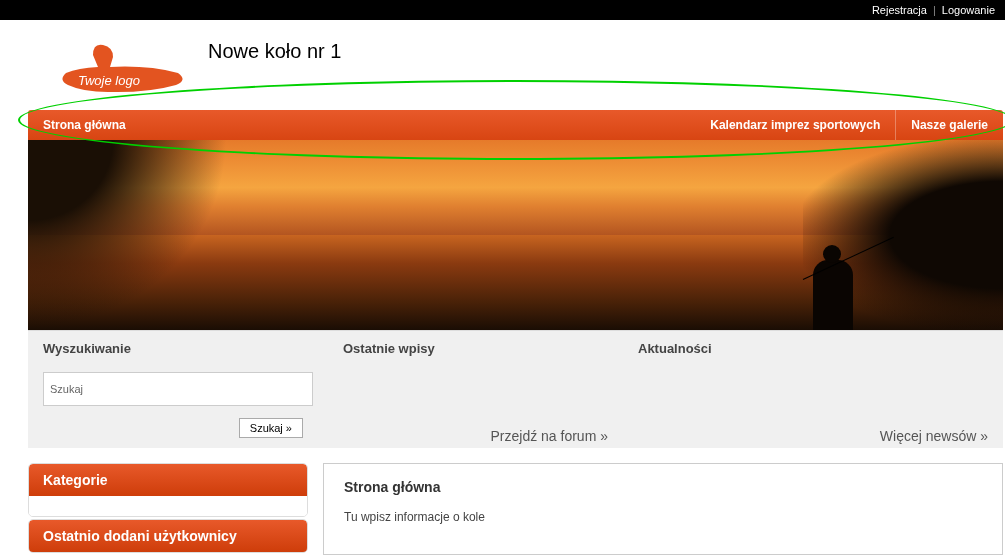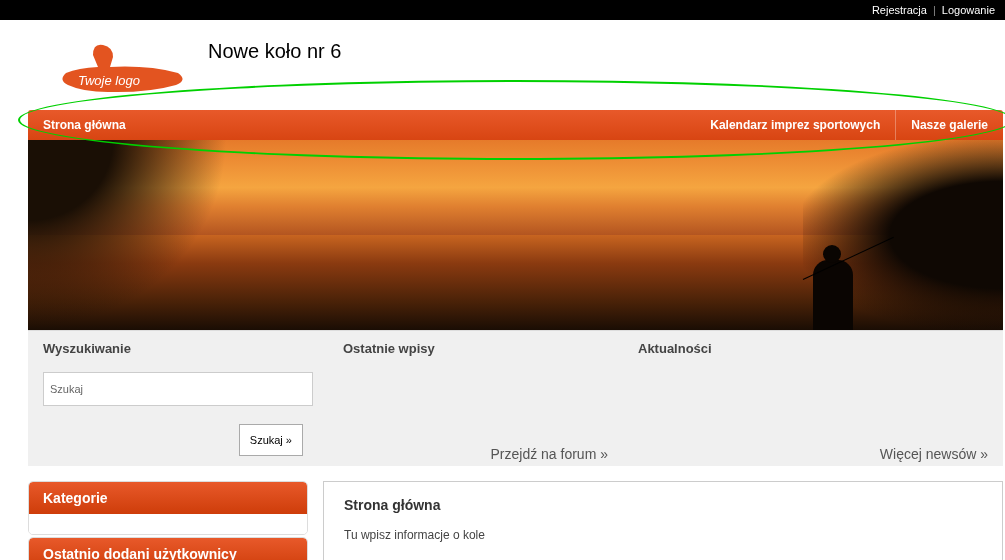--- a/index.html
+++ b/index.html
@@ -178,27 +178,27 @@
   margin-bottom: 16px;
 }
 .search-input {
   width: 270px;
   height: 25px;
   border: 1px solid #ccc;
   padding: 16px 6px;
   font-size: 11px;
   color: #666;
   display: block;
-  margin-bottom: 18px;
+  margin-bottom: 12px;
 }
 .search-btn {
   float: right;
   background: #fff;
   border: 1px solid #aaa;
-  padding: 9px 10px;
+  padding: 3px 10px;
   font-size: 11px;
   cursor: pointer;
   margin-right: 10px;
 }
 .col-link {
   position: absolute;
   right: 15px;
   bottom: 4px;
   color: #555;
   font-size: 14px;
@@ -260,21 +260,21 @@
 
 <div class="wrap">
 
   <div class="header-area">
     <div class="logo">
       <svg viewBox="0 0 130 65">
         <path d="M 10,50 Q 0,45 8,38 Q 20,33 40,32 L 35,20 Q 35,8 45,10 Q 55,12 55,22 L 52,32 Q 90,30 120,38 Q 130,45 118,50 Q 90,58 50,57 Q 25,57 10,50 Z" fill="#e35420"></path>
       </svg>
       <span class="logo-text">Twoje logo</span>
     </div>
-    <div class="site-title">Nowe koło nr 6</div>
+    <div class="site-title">Nowe koło nr 1</div>
   </div>
 
   <div class="nav-ellipse-container">
     <div class="nav-ellipse"></div>
     <div class="navbar">
       <div class="nav-left">
         <div class="nav-item">Strona główna</div>
       </div>
       <div class="nav-right">
         <div class="nav-item">Kalendarz imprez sportowych</div>

